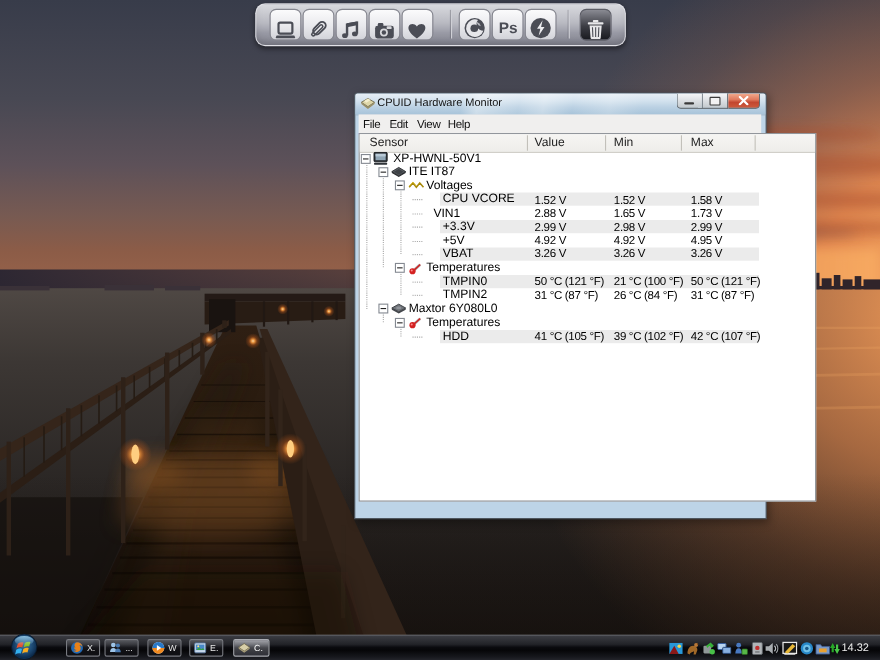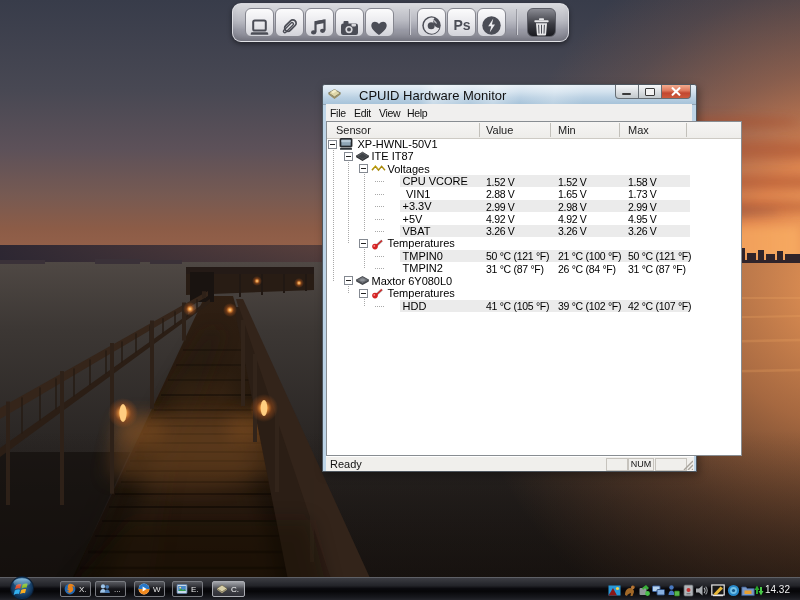--- a/index.html
+++ b/index.html
@@ -13,21 +13,21 @@
  display:flex;align-items:flex-end;justify-content:center}
 .dsep{position:absolute;top:5px;width:1px;height:26px;background:#cfd0d6;box-shadow:-1px 0 0 rgba(90,90,100,.4)}
 .dtrash{background:linear-gradient(#8a8b93,#3c3d44 55%,#191a20);border:1px solid #5c5d66}
 
 #win{position:absolute;left:322px;top:84px;width:373px;height:386px;
  border:1px solid #4e565e;border-radius:3px 3px 0 0;
  background:#bdd4e7;box-shadow:2px 3px 8px rgba(0,0,0,.35)}
 #titlebar{position:absolute;left:0;top:0;right:0;height:19px;border-radius:2px 2px 0 0;
  background:linear-gradient(#e7eef5 0%,#d3e2ee 35%,#bbd1e3 65%,#a7c3d9 100%);border-bottom:1px solid #93a5b5}
 #titlebar::after{content:"";position:absolute;inset:0;border-radius:2px 2px 0 0;background:linear-gradient(100deg,rgba(255,255,255,0) 26%,rgba(255,255,255,.4) 30%,rgba(255,255,255,.1) 40%,rgba(255,255,255,.32) 46%,rgba(255,255,255,0) 53%,rgba(255,255,255,.22) 62%,rgba(255,255,255,0) 70%)}
-#titletext{position:absolute;left:36px;top:3px;font-size:13px;color:#111}
+#titletext{position:absolute;left:20px;top:3px;font-size:10px;color:#111}
 #capbtns{position:absolute;right:5px;top:0;height:14px;display:flex}
 .cap{height:13px;border:1px solid #666d73;border-top:none;background:linear-gradient(#f6f7f8,#dfe2e5 45%,#c3c9cd);position:relative;z-index:2}
 .capmin{width:22px;border-radius:0 0 0 4px}
 .capmax{width:22px;border-left:none}
 .capclose{width:28px;border-radius:0 0 4px 0;border-left:none;background:linear-gradient(#f2ab8e,#e07a5e 42%,#c24730 62%,#cd5a3c)}
 #menubar{position:absolute;left:3px;top:19px;width:366px;height:17px;background:#f0efee;font-size:10.5px;letter-spacing:-0.3px;color:#111;border-bottom:1px solid #8b5cf6}
 #menubar span{position:absolute;top:3px}
 #client{position:absolute;left:3px;top:36px;width:416px;height:335px;background:#fff;border:1px solid #888d92;box-sizing:border-box}
 #hdr{position:absolute;left:0;top:0;width:100%;height:16px;background:linear-gradient(#f6f5f3,#eeedea);border-bottom:1px solid #cdcac4;font-size:11px;color:#222}
 .hsep{position:absolute;top:1px;width:1px;height:14px;background:#c2c0ba}
@@ -408,21 +408,21 @@
         <div class="trow" style="top:53.3px">
           <div class="band"></div>
           <div style="position:absolute;left:48px;top:6.2px;width:9px;border-top:1px dotted #a9a9a9"></div>
           <span class="rlabel" style="left:75.5px">CPU VCORE</span>
           <span class="rv" style="left:159px">1.52 V</span>
           <span class="rv" style="left:231px">1.52 V</span>
           <span class="rv" style="left:301px">1.58 V</span>
         </div>
         <div class="trow" style="top:65.7px">
           <div style="position:absolute;left:48px;top:6.2px;width:9px;border-top:1px dotted #a9a9a9"></div>
-          <span class="rlabel" style="left:79px">VIN1</span>
+          <span class="rlabel" style="left:67px">VIN1</span>
           <span class="rv" style="left:159px">2.88 V</span>
           <span class="rv" style="left:231px">1.65 V</span>
           <span class="rv" style="left:301px">1.73 V</span>
         </div>
         <div class="trow" style="top:78.1px">
           <div class="band"></div>
           <div style="position:absolute;left:48px;top:6.2px;width:9px;border-top:1px dotted #a9a9a9"></div>
           <span class="rlabel" style="left:75.5px">+3.3V</span>
           <span class="rv" style="left:159px">2.99 V</span>
           <span class="rv" style="left:231px">2.98 V</span>
@@ -489,33 +489,20 @@
         </div>
         <div class="trow" style="top:177.5px">
           <div class="band"></div>
           <div style="position:absolute;left:48px;top:6.2px;width:9px;border-top:1px dotted #a9a9a9"></div>
           <span class="rlabel" style="left:75.5px">HDD</span>
           <span class="rv" style="left:159px">41 °C  (105 °F)</span>
           <span class="rv" style="left:231px">39 °C  (102 °F)</span>
           <span class="rv" style="left:301px">42 °C  (107 °F)</span>
         </div>
       </div>
- </div>
- <div id="statusbar">
-  <span style="position:absolute;left:4px;top:1px;font-size:11px">Ready</span>
-  <div class="scell" style="left:280px;width:20px"></div>
-  <div class="scell" style="left:302px;width:24px;text-align:center;font-size:9px;line-height:10px">NUM</div>
-  <div class="scell" style="left:329px;width:30px"></div>
-  <svg style="position:absolute;right:1px;top:3px" width="10" height="10">
-        <g stroke="#a8a49c" stroke-width="1.4">
-          <line x1="10" y1="1" x2="1" y2="10"></line>
-          <line x1="10" y1="5" x2="5" y2="10"></line>
-          <line x1="10" y1="9" x2="9" y2="10"></line>
-        </g>
-      </svg>
  </div>
 </div>
 
 <div id="taskbar">
     <svg style="position:absolute;left:8px;top:-1px" width="28" height="24" viewBox="0 0 28 24">
 <defs>
         <radialGradient id="ob" cx=".5" cy=".42" r=".6">
           <stop offset="0" stop-color="#3e749c"></stop>
           <stop offset=".55" stop-color="#1d4a74"></stop>
           <stop offset=".85" stop-color="#0d2c4e"></stop>

